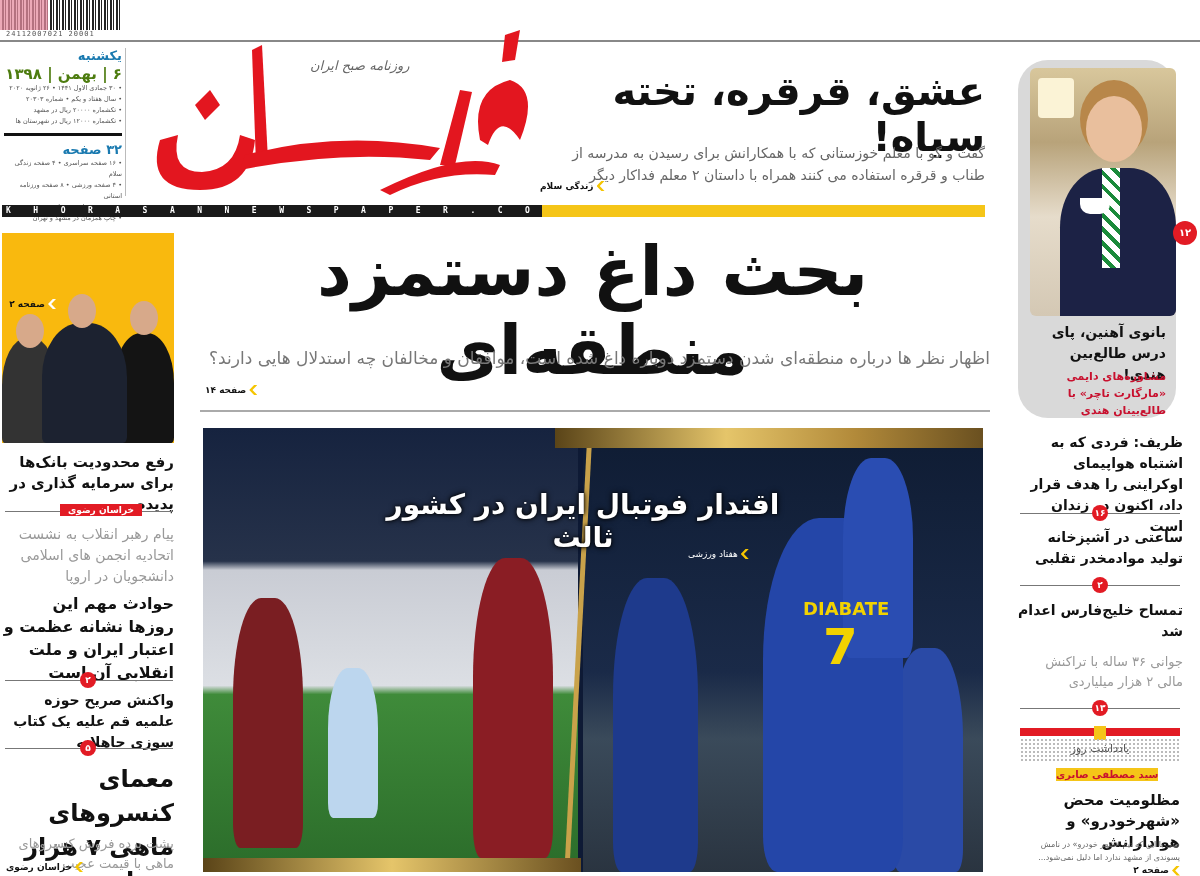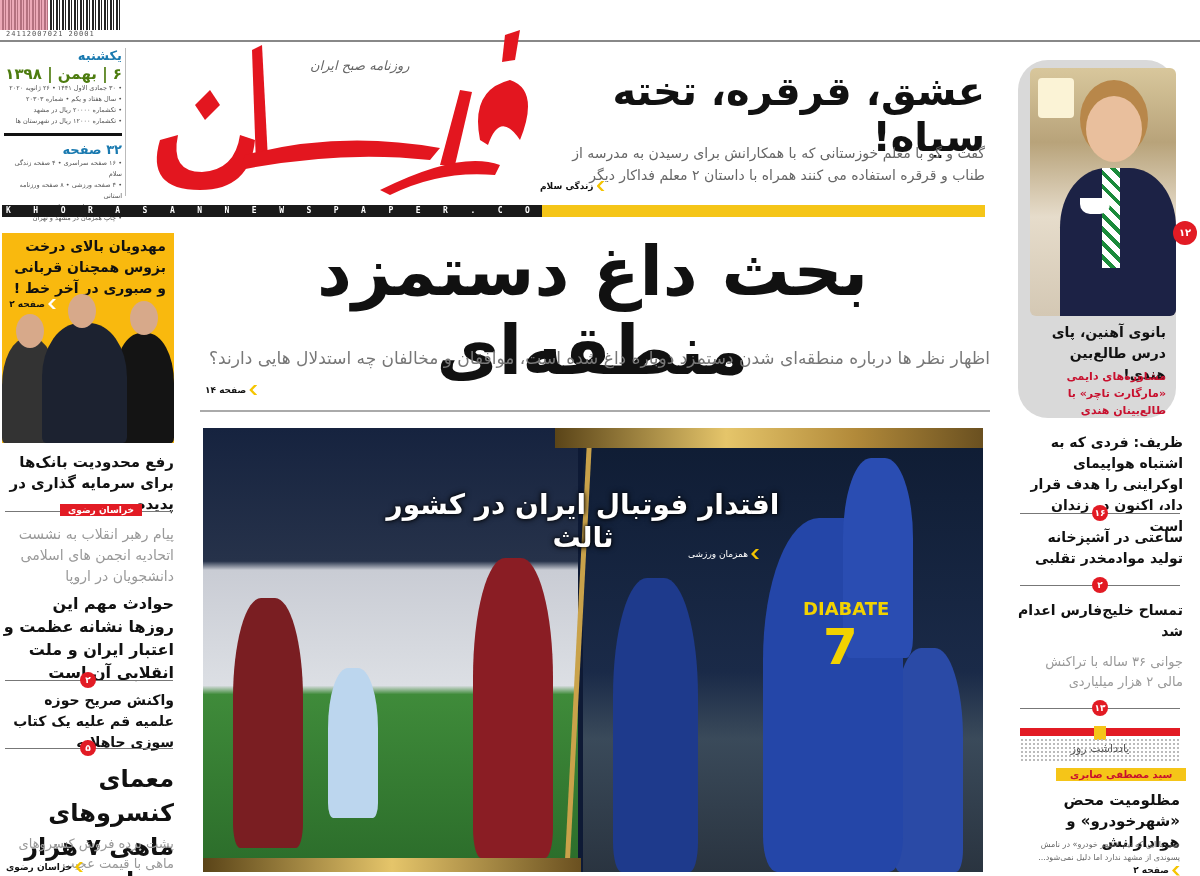--- a/index.html
+++ b/index.html
@@ -103,21 +103,21 @@
   .right-article { left: 1018px; width: 165px; text-align: right; }
   .ra-bold { font-size: 14px; font-weight: bold; line-height: 21px; }
   .ra-gray { font-size: 13px; color: #999; line-height: 20px; }
   .r-rule { left: 1020px; width: 160px; height: 1px; background: #777; }
   .r-dot { left: 1092px; width: 16px; height: 16px; border-radius: 50%; background: #e21b24; color: #fff; font-size: 9px; font-weight: bold; text-align: center; line-height: 16px; }
 
   .note-red { left: 1020px; top: 728px; width: 160px; height: 8px; background: #e21b24; }
   .note-gold { left: 1094px; top: 726px; width: 12px; height: 14px; background: #f5c518; }
   .note-dots { left: 1020px; top: 738px; width: 160px; height: 24px; background-image: radial-gradient(#bbb 1px, transparent 1px); background-size: 4px 4px; }
   .note-label { left: 1020px; top: 742px; width: 160px; text-align: center; font-size: 11px; color: #555; }
-  .author-tag { left: 1056px; top: 768px; background: #f5c518; color: #c8102e; font-size: 10px; font-weight: bold; padding: 1px 14px; }
+  .author-tag { left: 1056px; top: 768px; background: #f5c518; color: #c8102e; font-size: 10px; font-weight: bold; padding: 1px 0; }
   .author-rule { left: 1020px; top: 776px; width: 160px; height: 1px; background: #777; z-index: -1; }
   .note-title { left: 1020px; top: 790px; width: 160px; font-size: 15px; font-weight: 900; text-align: right; line-height: 21px; }
   .note-body { left: 1020px; top: 838px; width: 160px; font-size: 8px; color: #666; text-align: right; line-height: 13px; }
 </style>
 </head>
 <body>
 
 <div class="abs barcode"></div>
 <div class="abs barcode-pink"></div>
 <div class="abs barcode-num">24112007021 20001</div>
@@ -185,27 +185,26 @@
   <div class="player pl-blue4"></div>
   <div class="jersey-name">DIABATE</div>
   <div class="jersey-num">7</div>
   <div class="gold-divider"></div>
   <div class="gold-bar-top"></div>
   <div class="gold-bar-bottom"></div>
   <div class="photo-title">اقتدار فوتبال ایران در کشور ثالث</div>
   <div class="photo-source">
     <span class="source-tag">
         <span class="chev"></span>
-        <span>همزمان ورزشی</span>
+        <span>هفتاد ورزشی</span>
       </span>
   </div>
 </div>
 
 <div class="abs yellow-box">
-  <div class="yb-title">مهدویان بالای درخت بزوس همچنان قربانی و صبوری در آخر خط !</div>
   <div class="yb-page"><span class="source-tag">
         <span class="chev"></span>
         <span>صفحه ۲</span>
       </span></div>
   <div class="person ps1"></div>
   <div class="person ps3"></div>
   <div class="person ps2"></div>
   <div class="face f1"></div>
   <div class="face f2"></div>
   <div class="face f3"></div>

